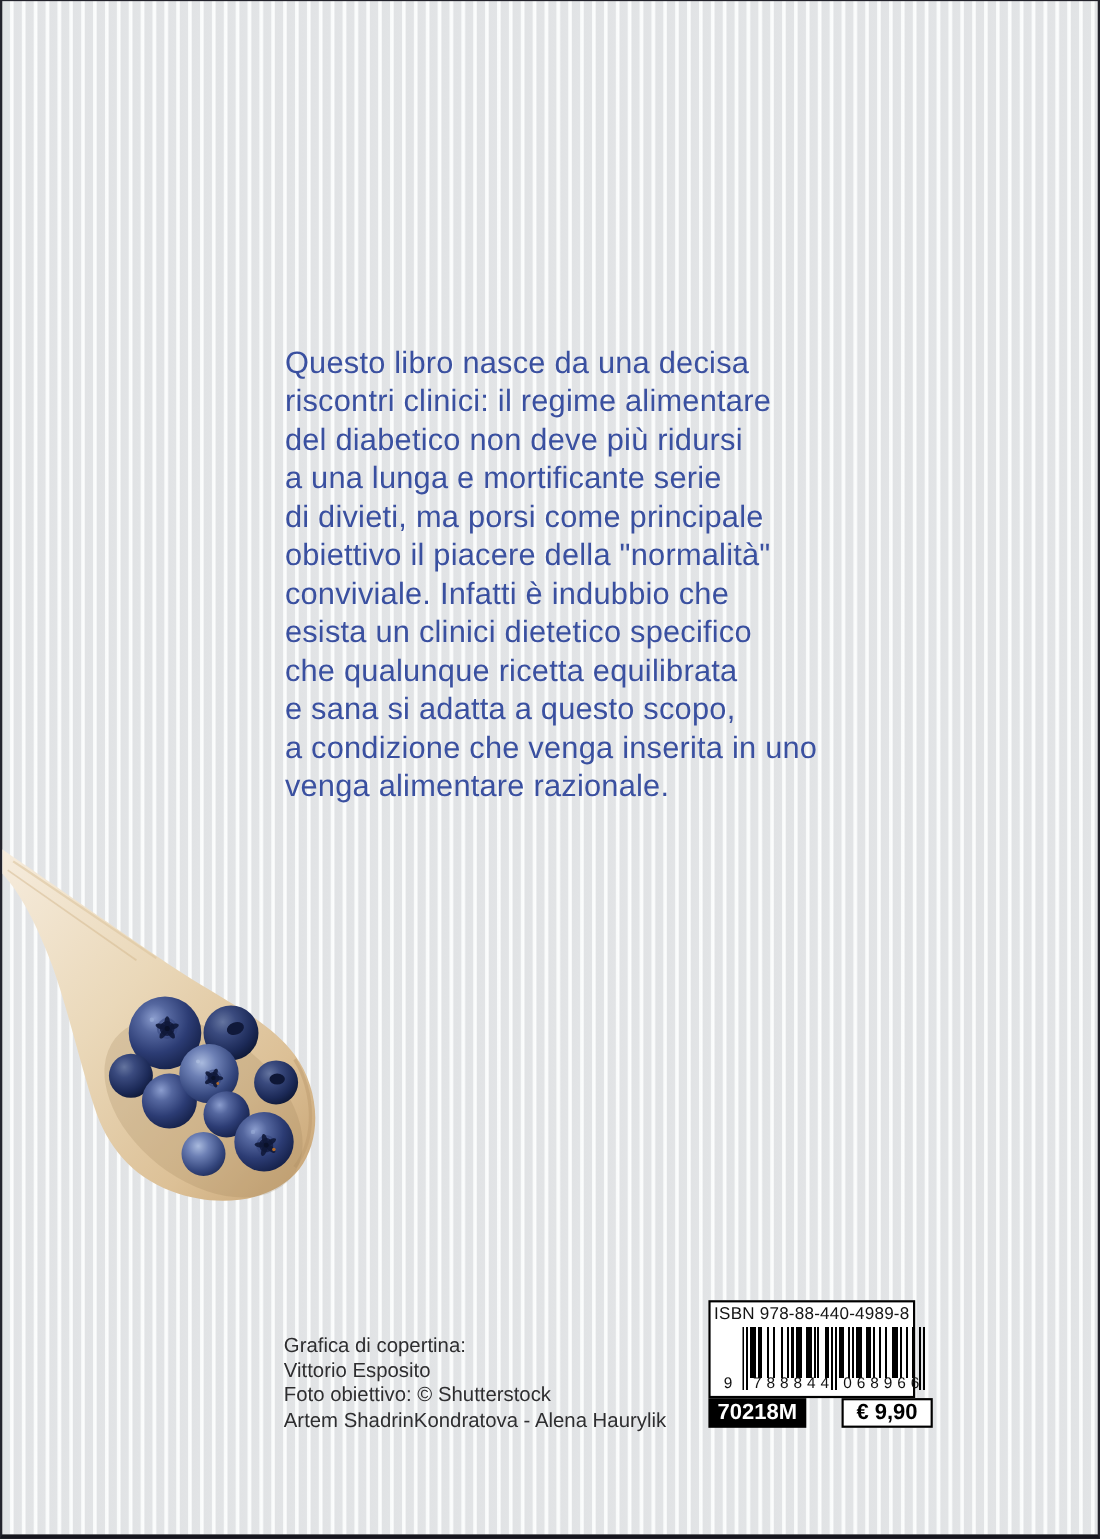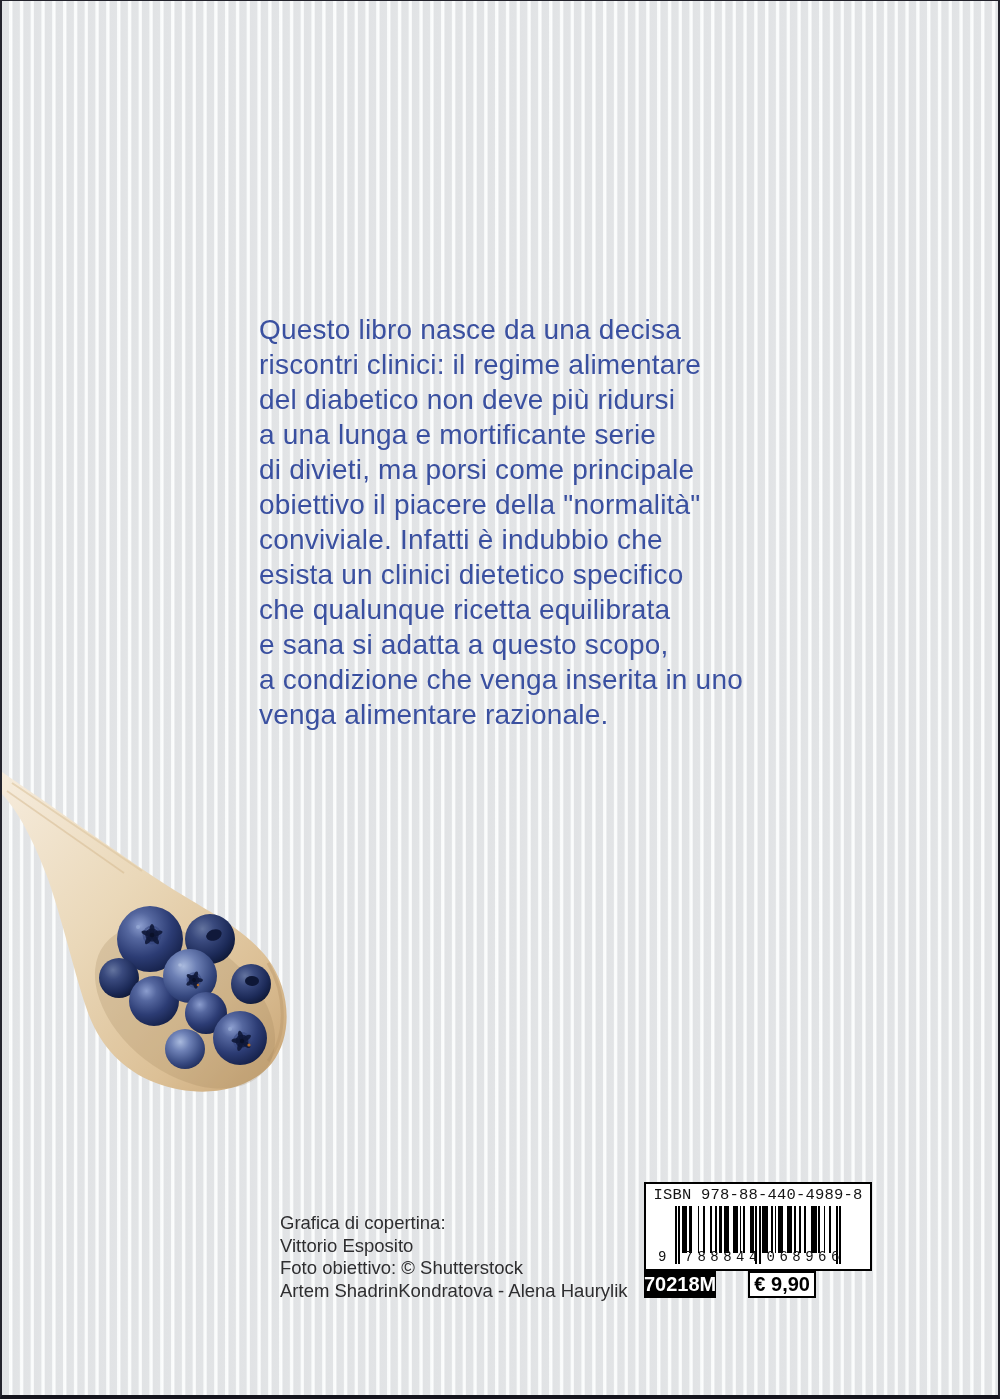--- a/index.html
+++ b/index.html
@@ -30,39 +30,39 @@
 
   
   .spoon-photo{position:absolute;left:0;top:748px;}
 
   
   .credits{
     position:absolute;left:256px;top:1211px;
     font-size:18.5px;line-height:22.5px;
     color:#2e2e30;
   }
-  .credits .line{white-space:nowrap;margin-left:22px;}
+  .credits .line{white-space:nowrap;}
 
   
   .barcode-label{position:absolute;left:642px;top:1181px;width:228px;}
   .isbn-box{
     position:relative;box-sizing:border-box;
-    width:228px;height:89px;
-    background:#ffffff;border:2px solid #000;font-family:Liberation Mono, monospace;
+    width:188px;height:89px;
+    background:#ffffff;border:2px solid #000;
   }
   .isbn-text{
     margin-top:2px;text-align:center;
     font-size:15.5px;letter-spacing:0.2px;color:#141414;
   }
   .bars{position:absolute;left:29px;top:22px;width:166px;height:58px;}
   .bdigit{position:absolute;top:65px;font-size:14px;color:#111;}
   .bd-1{left:12px;}
   .bd-2{left:34px;width:74px;text-align:left;letter-spacing:4.5px;text-indent:4.5px;}
   .bd-3{left:116px;width:74px;text-align:center;letter-spacing:4.5px;text-indent:4.5px;}
-  .label-row{display:flex;width:172px;height:27px;gap:32px;}
+  .label-row{display:flex;width:204px;height:27px;gap:32px;}
   .code-box{
     width:112px;height:27px;background:#000;color:#fff;
     font-weight:bold;font-size:20px;line-height:27px;text-align:center;
   }
   .price-box{
     box-sizing:border-box;width:104px;height:27px;
     background:#fff;border:2px solid #000;color:#000;
     font-weight:bold;font-size:20px;line-height:22px;text-align:center;
   }
 </style>

